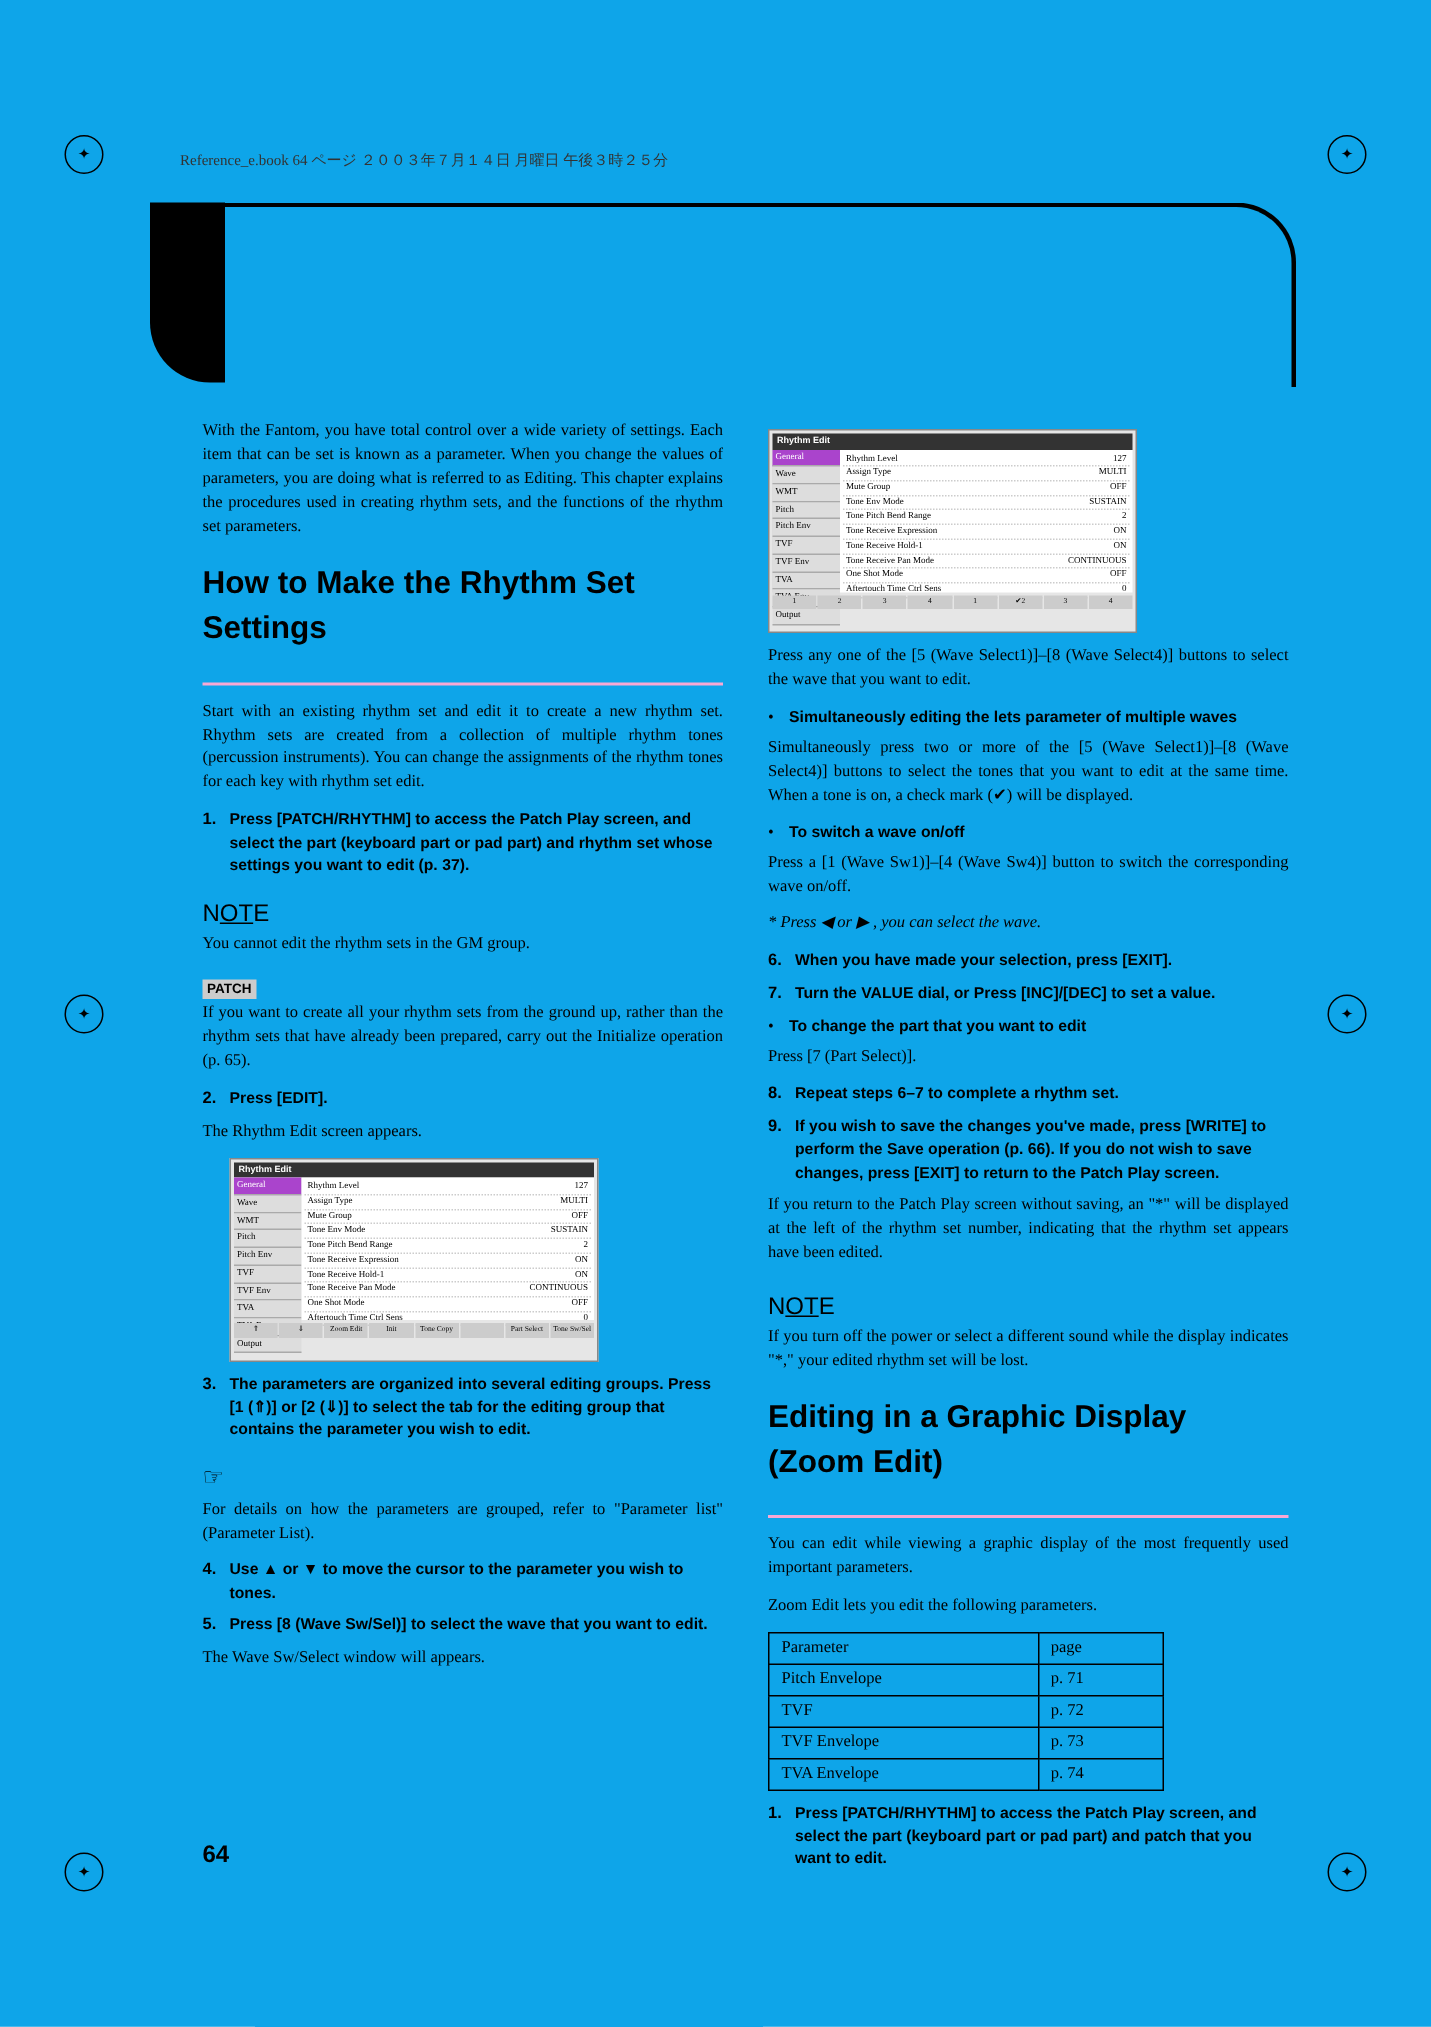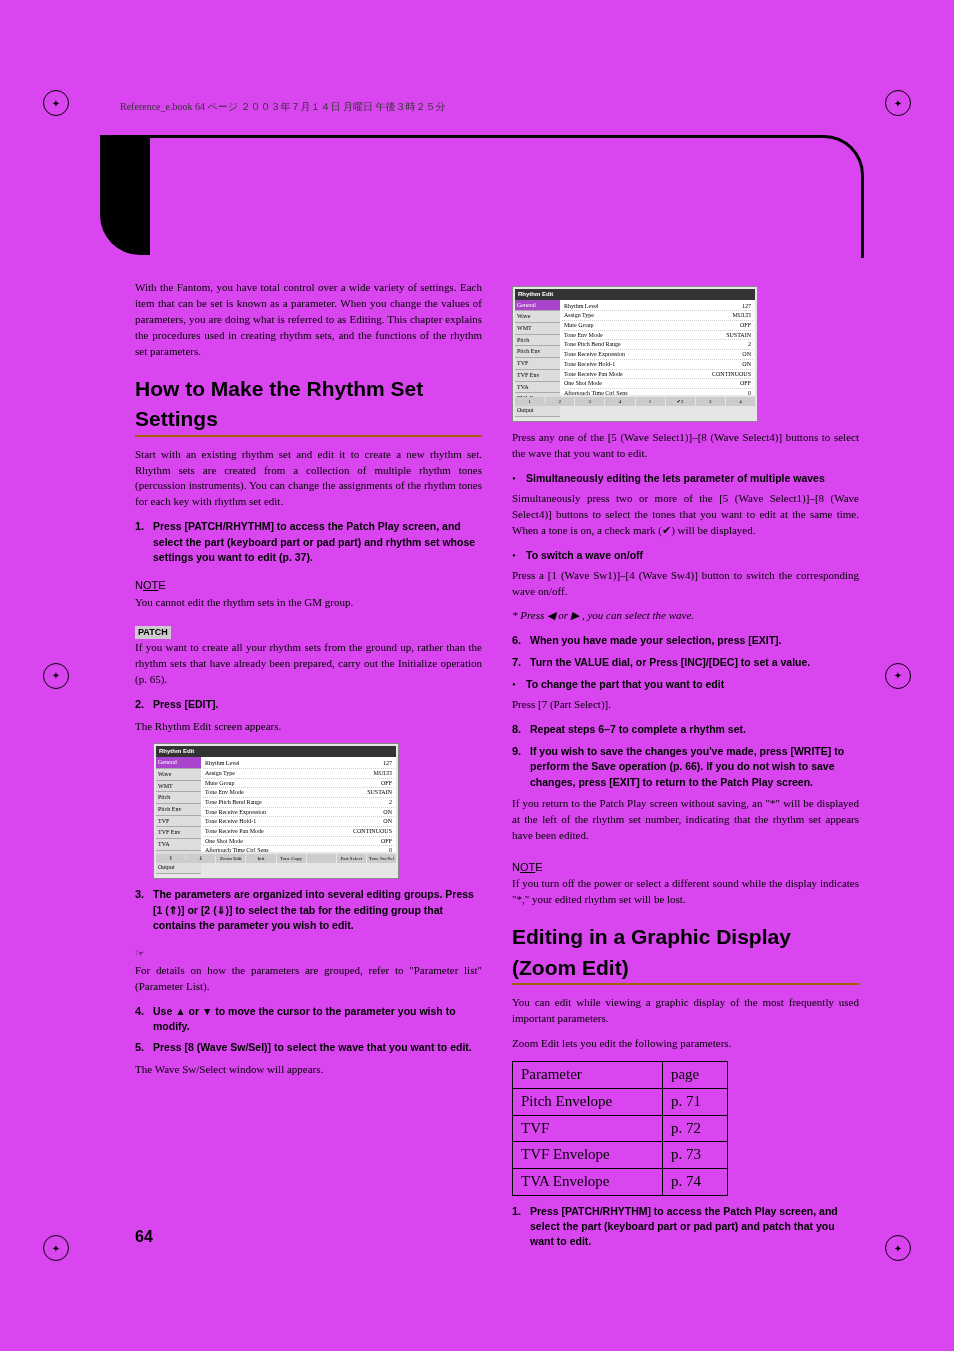--- a/index.html
+++ b/index.html
@@ -6,21 +6,21 @@
   margin: 0;
   padding: 0;
   background: #f5f5f5;
   font-family: "Times New Roman", serif;
   display: flex;
   justify-content: center;
 }
 .sheet {
   width: 954px;
   height: 1351px;
-  background: #d946ef;
+  background: #0ea5e9;
   position: relative;
 }
 .crop-corner {
   position: absolute;
   width: 24px;
   height: 24px;
   border: 1px solid #000;
   border-radius: 50%;
   display: flex;
   align-items: center;
@@ -84,22 +84,22 @@
   font-size: 11px;
   line-height: 1.45;
   color: #000;
 }
 .content p { margin: 0 0 9px; text-align: justify; }
 
 h2 {
   font-family: Arial, Helvetica, sans-serif;
   font-weight: 900;
   font-size: 21px;
-  border-bottom: 2px solid #a16207;
-  padding-bottom: 0;
+  border-bottom: 2px solid #f9a8d4;
+  padding-bottom: 20px;
   margin: 14px 0 10px;
   break-inside: avoid;
 }
 .step {
   display: flex;
   margin: 6px 0;
   break-inside: avoid;
 }
 .step-num {
   font-family: Arial, Helvetica, sans-serif;
@@ -109,21 +109,21 @@
 }
 .step-body {
   font-family: Arial, Helvetica, sans-serif;
   font-weight: bold;
   font-size: 10.5px;
   flex: 1;
 }
 .note-label, .hint-label, .ref-label {
   display: inline-block;
   font-family: Arial, Helvetica, sans-serif;
-  font-size: 11px;
+  font-size: 16px;
   padding: 1px 0;
   margin-top: 6px;
 }
 .hint-label { background: #ccc; padding: 0 3px; font-size: 9px; font-weight: bold; }
 .ref-label::before { content: "☞"; margin-right: 2px; }
 .indent { margin-left: 18px; }
 .bullet-row { display: flex; margin: 4px 0; }
 .bullet-row .b { min-width: 14px; }
 .sub { font-family: Arial, Helvetica, sans-serif; font-weight: bold; font-size: 10.5px; }
 
@@ -143,22 +143,22 @@
 .sc-nav div { padding:1px 2px; border-bottom:1px solid #aaa; background:#ddd; }
 .sc-nav div.sel { background:#aa44cc; color:#fff; }
 .sc-main { flex:1; background:#fff; padding:2px; }
 .sc-main div { border-bottom:1px dotted #ccc; padding:0 2px; display:flex; justify-content:space-between; }
 .sc-foot { display:flex; gap:1px; padding-top:2px; }
 .sc-foot span { flex:1; background:#ccc; text-align:center; padding:1px 0; font-size:5px; }
 
 .param-table {
   border-collapse: collapse;
   margin: 8px 0 8px 0;
-  font-size: 15px;
-  width: 216px;
+  font-size: 11px;
+  width: 264px;
   break-inside: avoid;
 }
 .param-table th, .param-table td {
   border: 1px solid #000;
   padding: 2px 8px;
   text-align: left;
   font-weight: normal;
 }
 .italic { font-style: italic; }
 
@@ -287,21 +287,21 @@
     <div class="step">
       <div class="step-num">3.</div>
       <div class="step-body">The parameters are organized into several editing groups. Press [1 (⇑)] or [2 (⇓)] to select the tab for the editing group that contains the parameter you wish to edit.</div>
     </div>
 
     <div class="ref-label"></div>
     <p class="indent">For details on how the parameters are grouped, refer to "Parameter list" (Parameter List).</p>
 
     <div class="step">
       <div class="step-num">4.</div>
-      <div class="step-body">Use  ▲  or  ▼  to move the cursor to the parameter you wish to modify.</div>
+      <div class="step-body">Use  ▲  or  ▼  to move the cursor to the parameter you wish to tones.</div>
     </div>
 
     <div class="step">
       <div class="step-num">5.</div>
       <div class="step-body">Press [8 (Wave Sw/Sel)] to select the wave that you want to edit.</div>
     </div>
     <p class="indent">The Wave Sw/Select window will appears.</p>
 
     
     <div class="break"></div>

